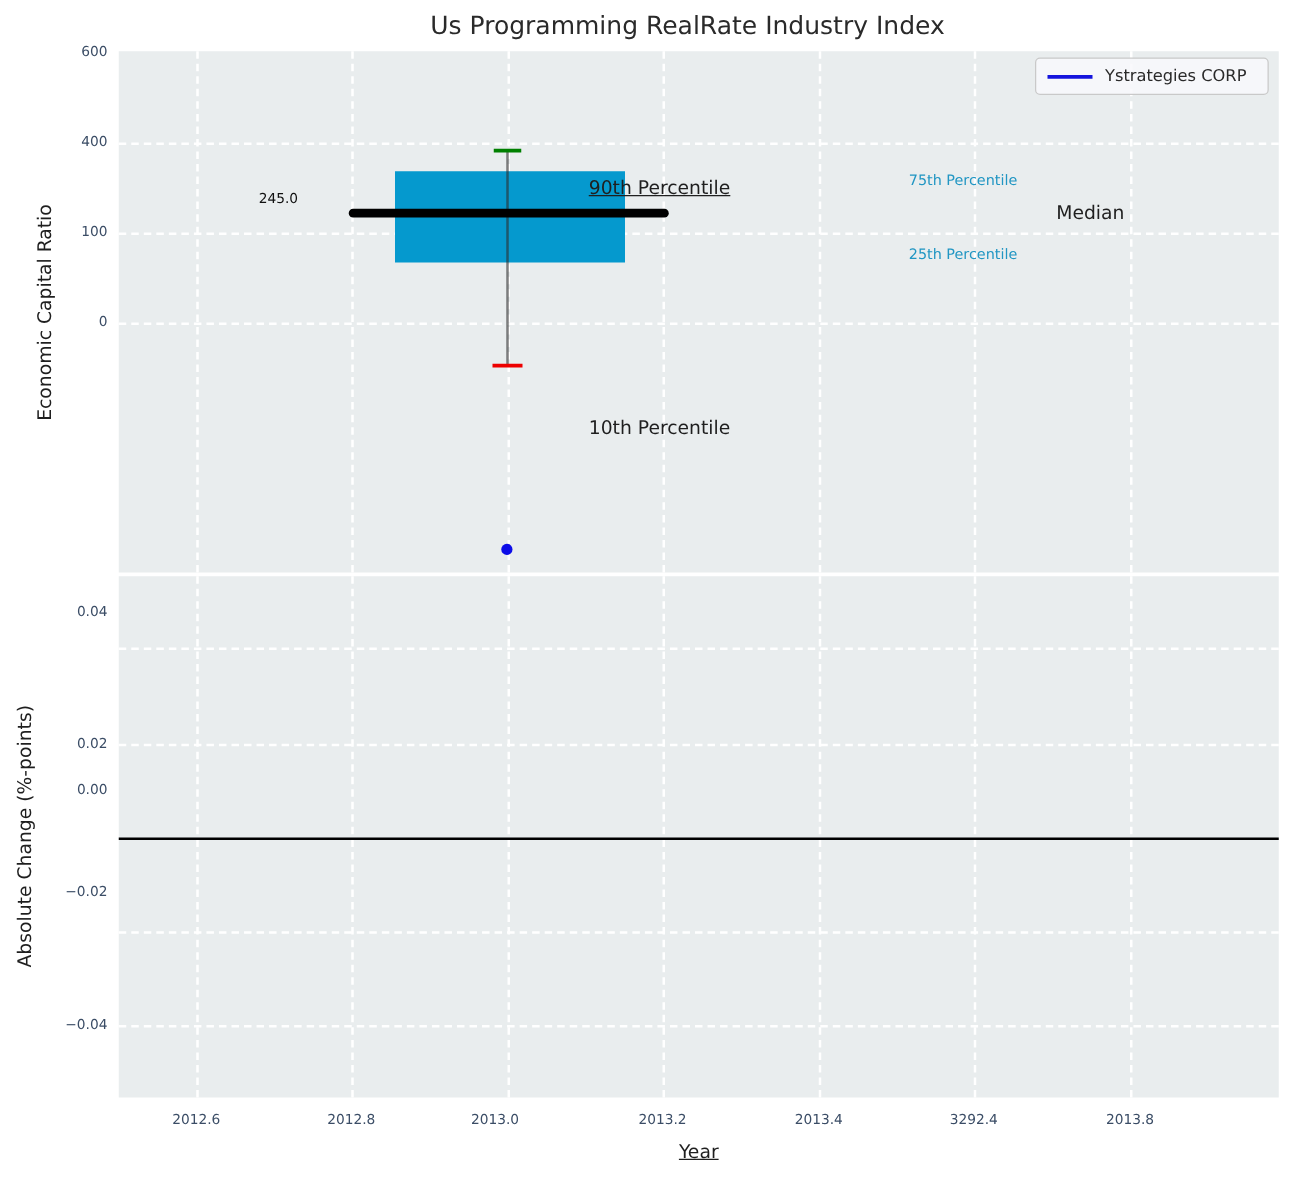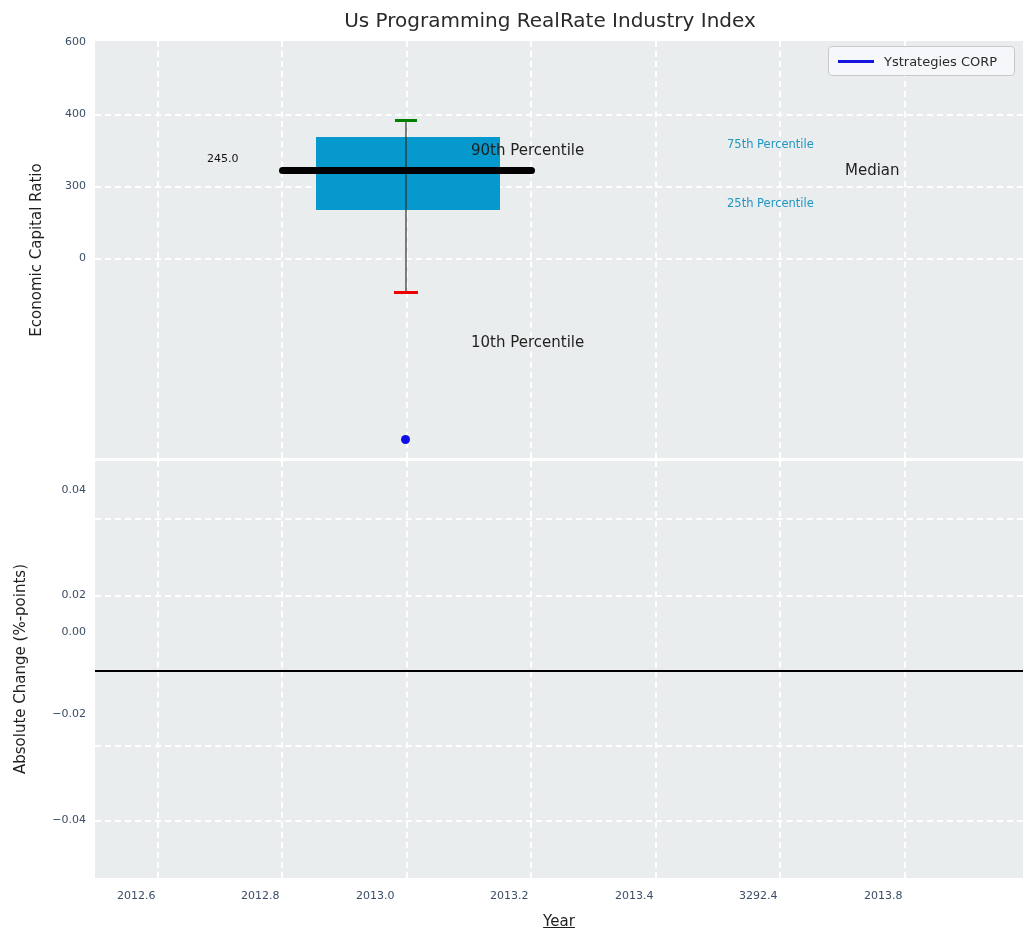--- a/index.html
+++ b/index.html
@@ -62,21 +62,21 @@
     background: #000000; border-radius: 3.5px;
   }
   .company-dot {
     position: absolute;
     left: 306px; top: 394px; width: 9px; height: 9px;
     background: #0d0de8; border-radius: 50%;
   }
   .ann { position: absolute; white-space: nowrap; }
   .ann-dark { font-size: 15px; color: #1f1f1f; }
   .ann-cyan { font-size: 11.5px; color: #2196c3; }
-  .ann-p90    { left: 376px; top: 100px; }
+  .ann-p90    { left: 376px; top: 100px; text-decoration: underline; }
   .ann-p10    { left: 376px; top: 292px; }
   .ann-p75    { left: 632px; top: 96px; }
   .ann-p25    { left: 632px; top: 155px; }
   .ann-median { left: 750px; top: 120px; }
   .median-value {
     position: absolute; left: 112px; top: 111px;
     font-size: 11px; color: #111111;
   }
   .legend {
     position: absolute;
@@ -96,21 +96,21 @@
   .zero-line {
     position: absolute; left: 0; right: 0; top: 209px; height: 1.8px;
     background: #000000;
   }
   .tick {
     position: absolute;
     font-size: 11px; color: #3b4d66; line-height: 16px;
     white-space: nowrap;
   }
   .ytick { left: 0; width: 86px; text-align: right; }
-  .xtick { width: 80px; text-align: left; top: 888px; }
+  .xtick { width: 80px; text-align: center; top: 888px; }
   .axis-label {
     position: absolute;
     font-size: 15px; color: #1f1f1f; white-space: nowrap;
   }
   .ylab { transform: translate(-50%, -50%) rotate(-90deg); }
   .xlab { transform: translate(-50%, -50%); text-decoration: underline; }
 </style>
 </head>
 <body>
 
@@ -165,21 +165,21 @@
     <div class="gl-h" style="top:57px"></div>
     <div class="gl-h" style="top:134px"></div>
     <div class="gl-h" style="top:284px"></div>
     <div class="gl-h" style="top:359px"></div>
 
     <div class="zero-line"></div>
   </div>
 
   <div class="tick ytick" style="top:34px">600</div>
   <div class="tick ytick" style="top:106px">400</div>
-  <div class="tick ytick" style="top:178px">300</div>
+  <div class="tick ytick" style="top:178px">100</div>
   <div class="tick ytick" style="top:250px">0</div>
 
   <div class="tick ytick" style="top:482px">0.04</div>
   <div class="tick ytick" style="top:587px">0.02</div>
   <div class="tick ytick" style="top:624px">0.00</div>
   <div class="tick ytick" style="top:706px">−0.02</div>
   <div class="tick ytick" style="top:812px">−0.04</div>
 
   <div class="tick xtick" style="left:117px">2012.6</div>
   <div class="tick xtick" style="left:241px">2012.8</div>

